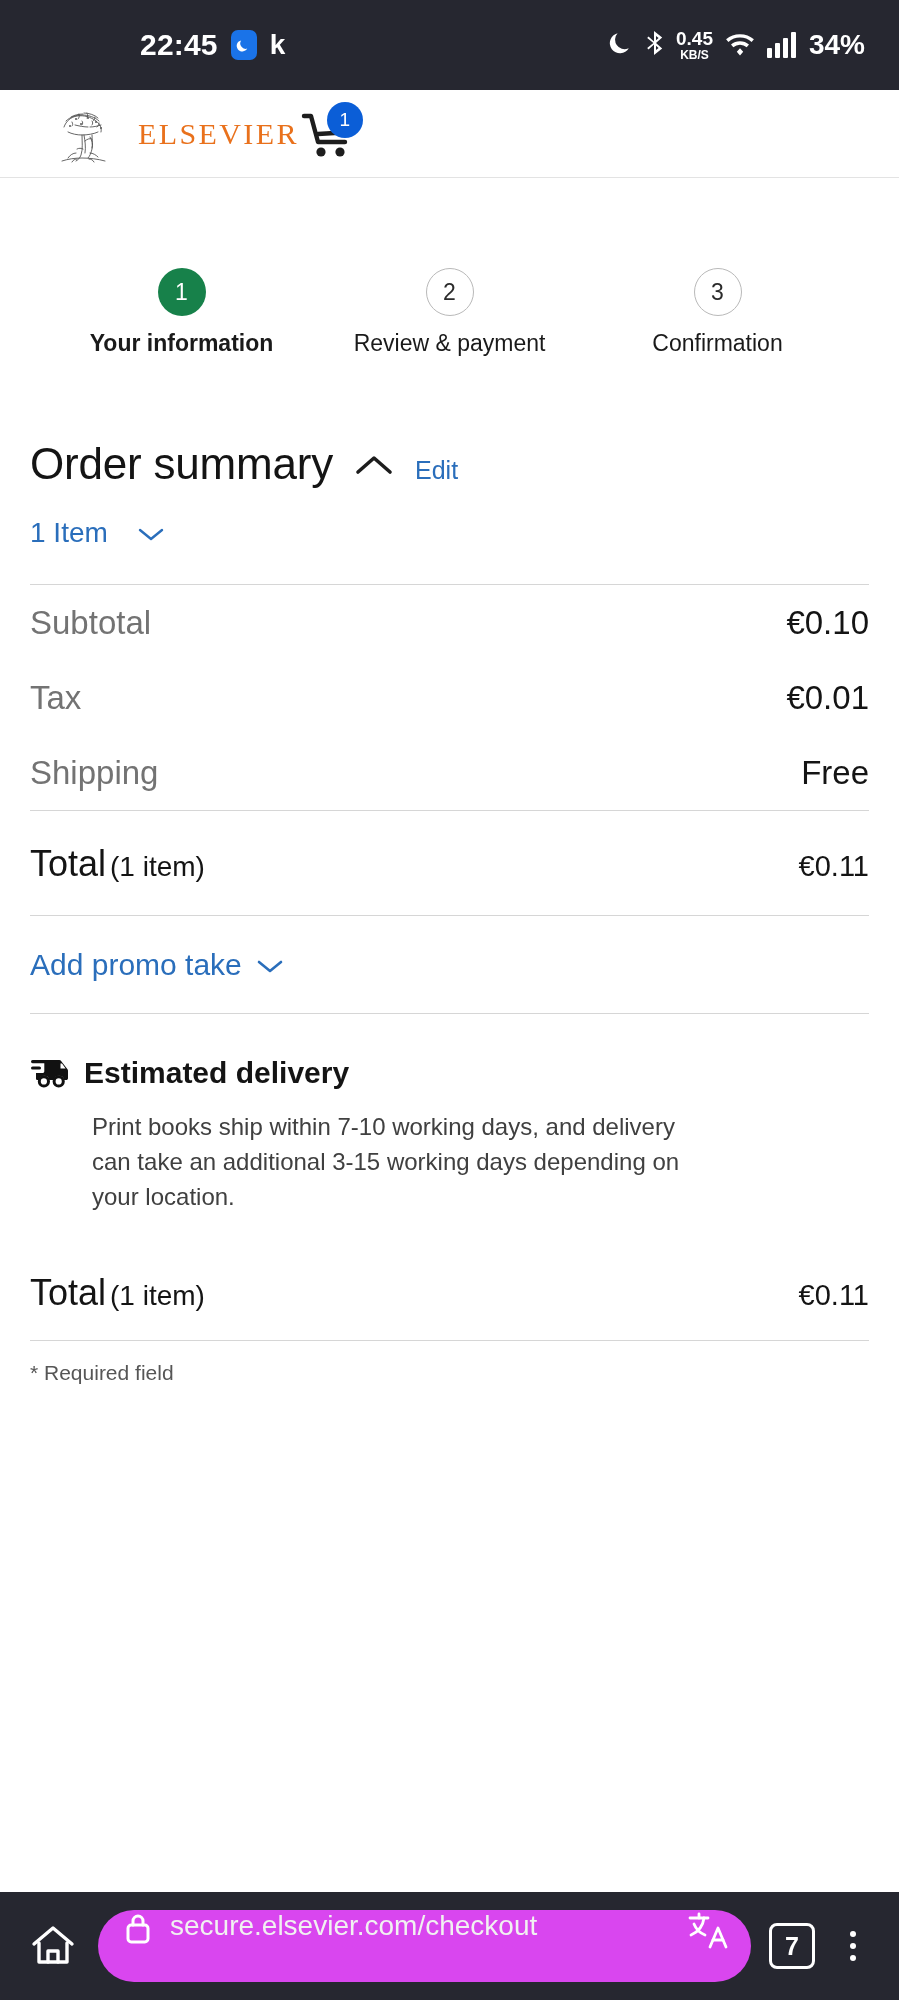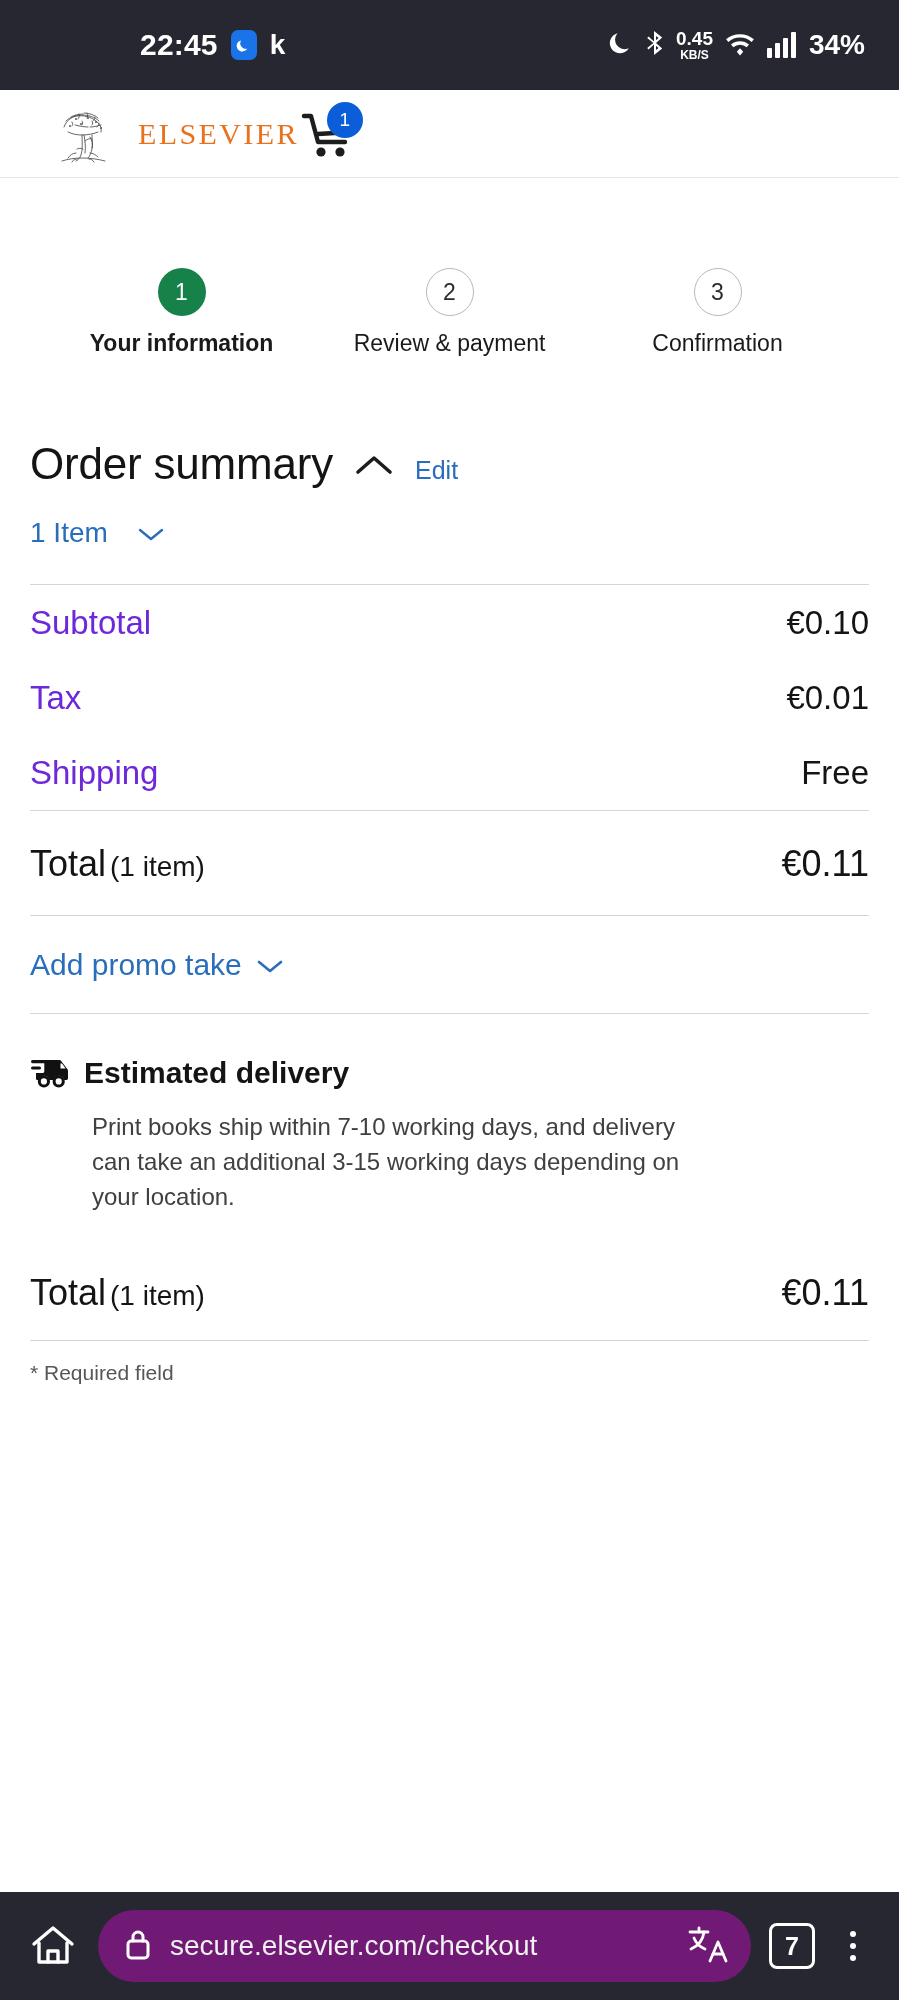--- a/index.html
+++ b/index.html
@@ -165,32 +165,32 @@
 
   .rule { height: 1px; background: #d6d6d6; width: 100%; }
   .rule.m1 { margin-top: 35px; }
 
   .price-row {
     display: flex;
     justify-content: space-between;
     align-items: baseline;
     padding: 19px 0 18px;
   }
-  .price-row .label { font-size: 33px; color: #6d28d9; }
+  .price-row .label { font-size: 33px; color: #737373; }
   .price-row .value { font-size: 33px; color: #141414; }
 
   .total-row {
     display: flex;
     justify-content: space-between;
     align-items: baseline;
     padding: 32px 0 30px;
   }
   .total-row .t-label { font-size: 36px; color: #141414; }
   .total-row .t-count { font-size: 28px; color: #141414; margin-left: 4px; }
-  .total-row .t-value { font-size: 36px; color: #141414; }
+  .total-row .t-value { font-size: 29px; color: #141414; }
 
   .promo {
     display: flex;
     align-items: center;
     gap: 14px;
     color: #2a6ebb;
     font-size: 30px;
     padding: 32px 0 31px;
     cursor: pointer;
   }
@@ -228,24 +228,23 @@
     display: flex;
     align-items: center;
     gap: 18px;
     padding: 0 26px;
     flex: 0 0 auto;
   }
   .home-btn { width: 54px; display: flex; align-items: center; justify-content: center; }
   .omnibox {
     flex: 1 1 auto;
     height: 72px;
-    background: #701a75;
+    background: #d946ef;
     border-radius: 36px;
     display: flex;
-    align-items: center;
     gap: 18px;
     padding: 0 22px 0 26px;
     overflow: hidden;
   }
   .omnibox .url {
     flex: 1 1 auto;
     color: #f1f1f1;
     font-size: 28px;
     white-space: nowrap;
     overflow: hidden;

